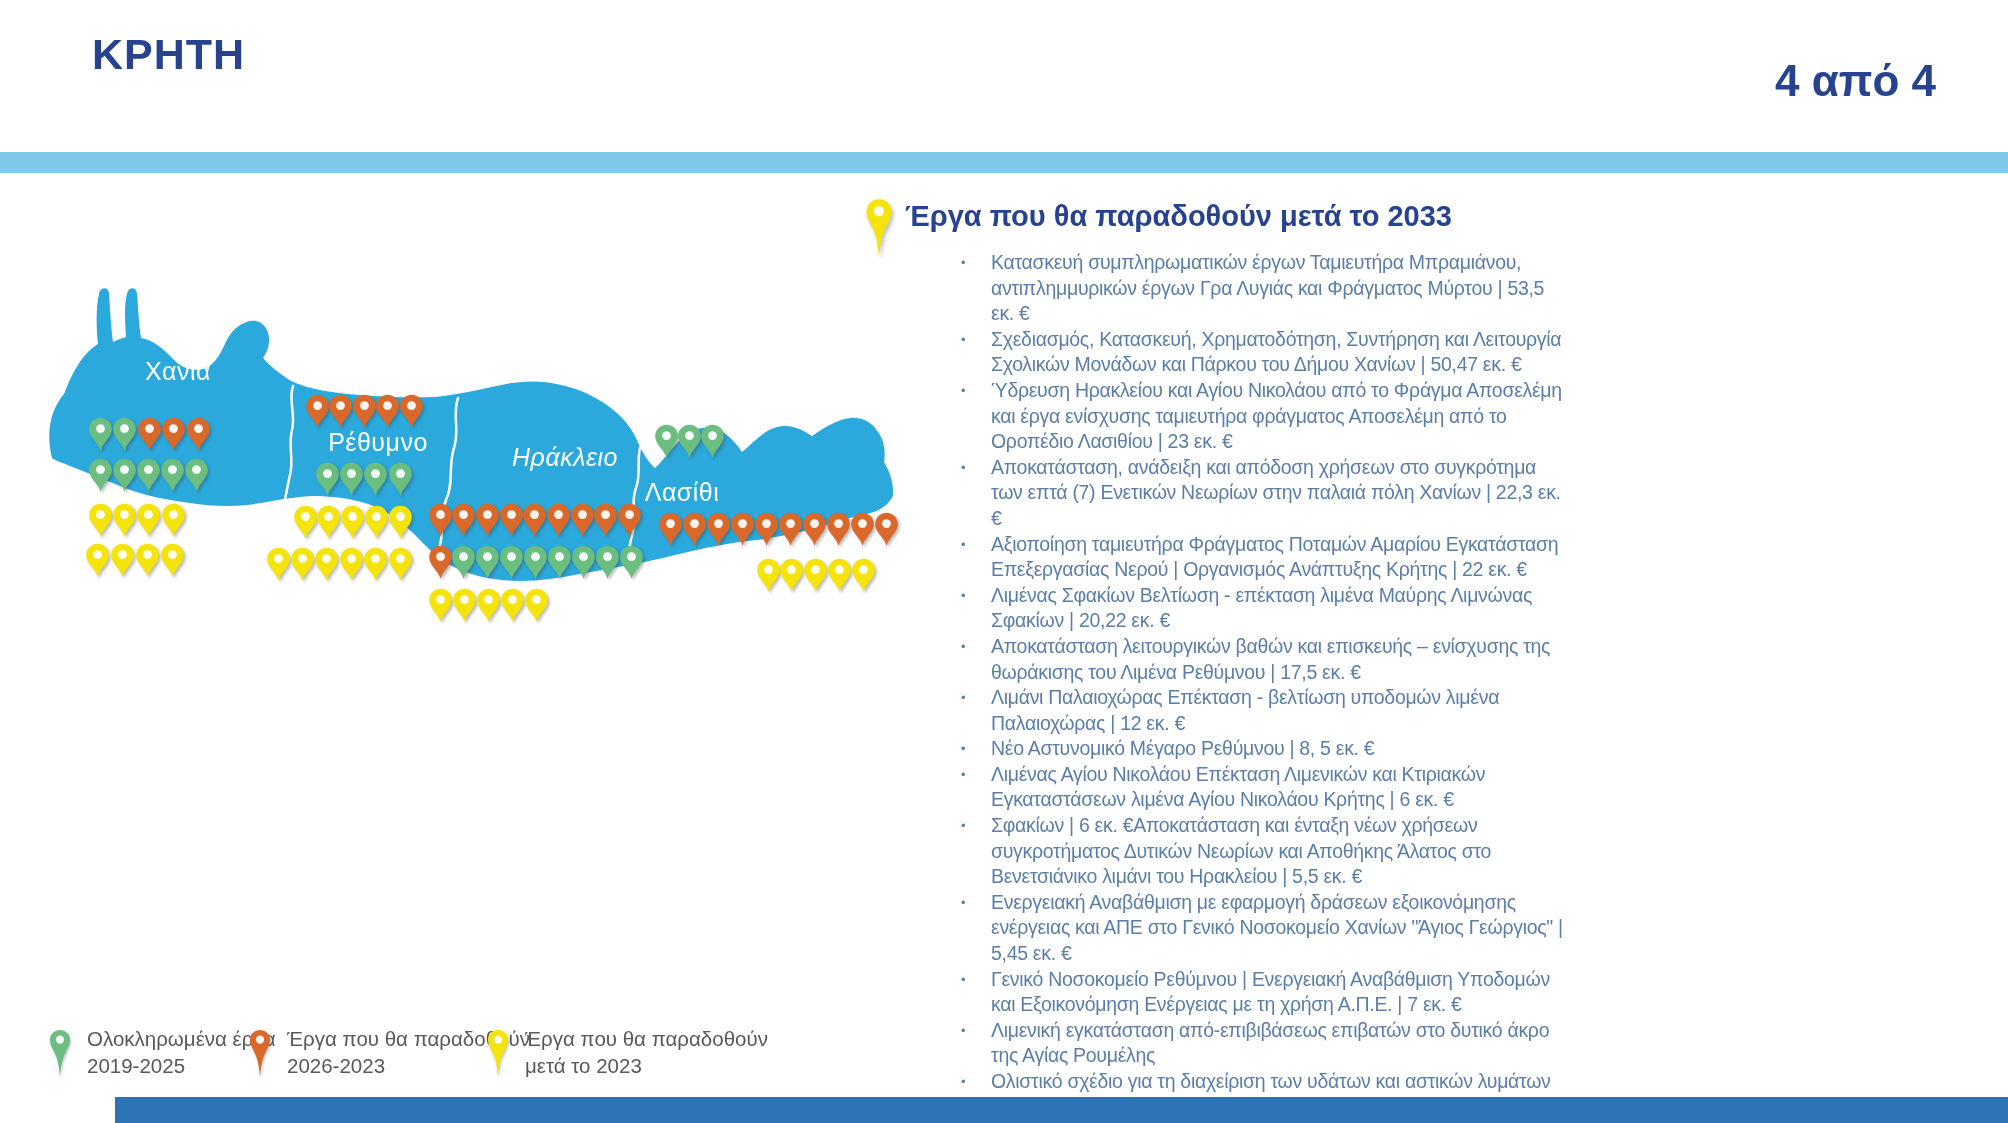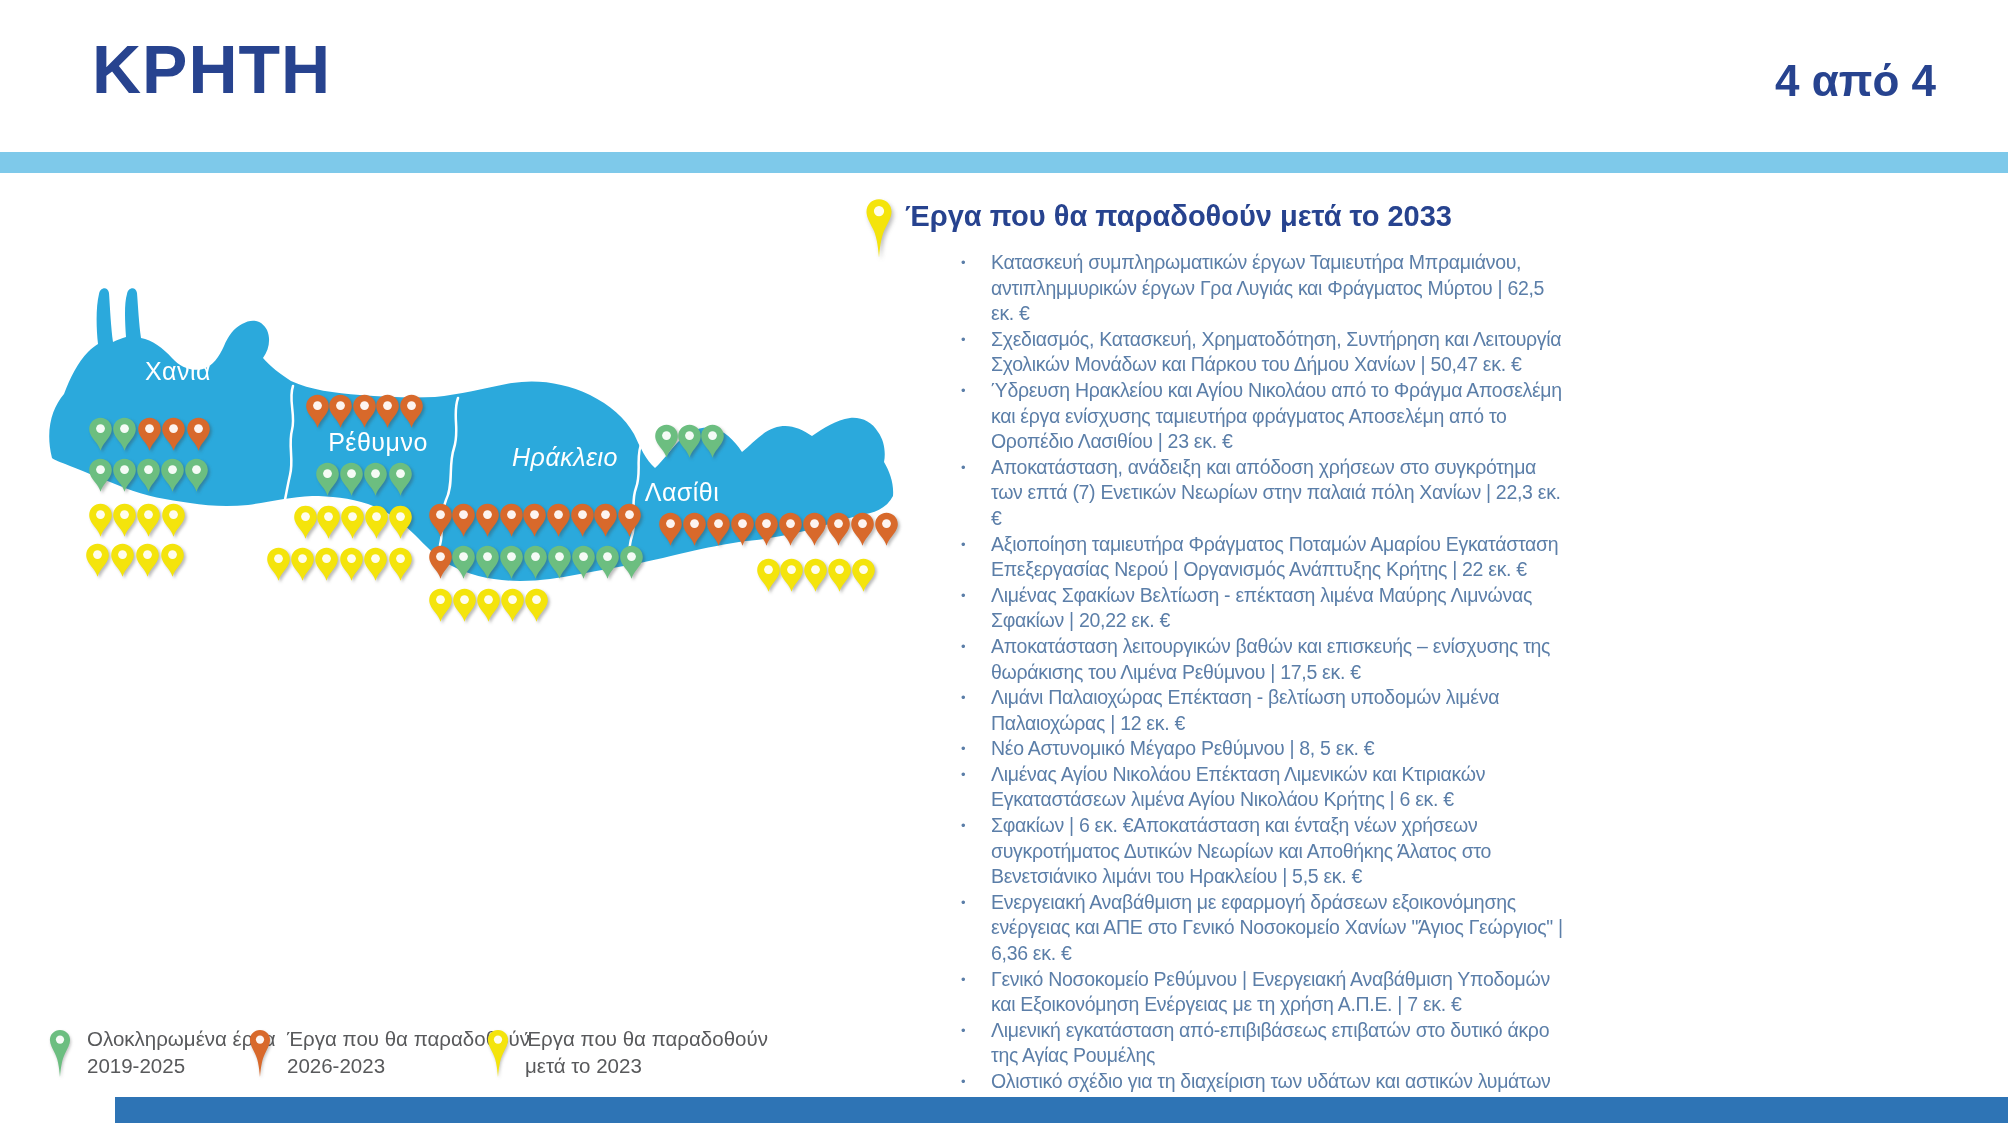--- a/index.html
+++ b/index.html
@@ -1,21 +1,21 @@
 <!DOCTYPE html>
 <html><head>
 <meta charset="utf-8">
 <style>
   html,body{margin:0;padding:0;}
   body{
     width:2008px;height:1123px;position:relative;overflow:hidden;
     background:#ffffff;font-family:"Liberation Sans", sans-serif;
   }
   .title{
-    position:absolute;left:92px;top:30px;font-size:68px;font-weight:800;
+    position:absolute;left:92px;top:30px;font-size:43px;font-weight:800;
     color:#27438F;letter-spacing:1px;
   }
   .page-indicator{
     position:absolute;right:72px;top:56px;font-size:44px;font-weight:700;
     color:#27438F;
   }
   .top-bar{position:absolute;left:0;top:152px;width:2008px;height:21px;background:#7EC9EA;}
   .bottom-bar{position:absolute;left:115px;right:0;top:1097px;height:26px;background:#2E74B5;}
 
   
@@ -406,21 +406,21 @@
 </div>
 
 <div class="heading-pin"><svg viewBox="0 0 24 52" width="34" height="62">
     <path d="M12 1 C6 1 1.5 5.5 1.5 11.5 C1.5 16 4.5 21 7 26 C9.5 31 11 38 12 50 C13 38 14.5 31 17 26 C19.5 21 22.5 16 22.5 11.5 C22.5 5.5 18 1 12 1 Z" fill="#F4E40C"></path>
     <circle cx="12" cy="11" r="4.3" fill="#ffffff" fill-opacity="0.93"></circle>
     </svg></div>
 <div class="projects-heading">Έργα που θα παραδοθούν μετά το 2033</div>
 <ul class="project-list">
     <li>
       <span class="dot">•</span>
-      <span class="ptext">Κατασκευή συμπληρωματικών έργων Ταμιευτήρα Μπραμιάνου, αντιπλημμυρικών έργων Γρα Λυγιάς και Φράγματος Μύρτου | 62,5 εκ. €</span>
+      <span class="ptext">Κατασκευή συμπληρωματικών έργων Ταμιευτήρα Μπραμιάνου, αντιπλημμυρικών έργων Γρα Λυγιάς και Φράγματος Μύρτου | 53,5 εκ. €</span>
     </li>
     <li>
       <span class="dot">•</span>
       <span class="ptext">Σχεδιασμός, Κατασκευή, Χρηματοδότηση, Συντήρηση και Λειτουργία Σχολικών Μονάδων και Πάρκου του Δήμου Χανίων | 50,47 εκ. €</span>
     </li>
     <li>
       <span class="dot">•</span>
       <span class="ptext">Ύδρευση Ηρακλείου και Αγίου Νικολάου από το Φράγμα Αποσελέμη και έργα ενίσχυσης ταμιευτήρα φράγματος Αποσελέμη από το Οροπέδιο Λασιθίου | 23 εκ. €</span>
     </li>
     <li>
@@ -450,21 +450,21 @@
     <li>
       <span class="dot">•</span>
       <span class="ptext">Λιμένας Αγίου Νικολάου Επέκταση Λιμενικών και Κτιριακών Εγκαταστάσεων λιμένα Αγίου Νικολάου Κρήτης | 6 εκ. €</span>
     </li>
     <li>
       <span class="dot">•</span>
       <span class="ptext">Σφακίων | 6 εκ. €Αποκατάσταση και ένταξη νέων χρήσεων συγκροτήματος Δυτικών Νεωρίων και Αποθήκης Άλατος στο Βενετσιάνικο λιμάνι του Ηρακλείου | 5,5 εκ. €</span>
     </li>
     <li>
       <span class="dot">•</span>
-      <span class="ptext">Ενεργειακή Αναβάθμιση με εφαρμογή δράσεων εξοικονόμησης ενέργειας και ΑΠΕ στο Γενικό Νοσοκομείο Χανίων "Άγιος Γεώργιος" | 6,36 εκ. €</span>
+      <span class="ptext">Ενεργειακή Αναβάθμιση με εφαρμογή δράσεων εξοικονόμησης ενέργειας και ΑΠΕ στο Γενικό Νοσοκομείο Χανίων "Άγιος Γεώργιος" | 5,45 εκ. €</span>
     </li>
     <li>
       <span class="dot">•</span>
       <span class="ptext">Γενικό Νοσοκομείο Ρεθύμνου | Ενεργειακή Αναβάθμιση Υποδομών και Εξοικονόμηση Ενέργειας με τη χρήση Α.Π.Ε. | 7 εκ. €</span>
     </li>
     <li>
       <span class="dot">•</span>
       <span class="ptext">Λιμενική εγκατάσταση από-επιβιβάσεως επιβατών στο δυτικό άκρο της Αγίας Ρουμέλης</span>
     </li>
     <li>

